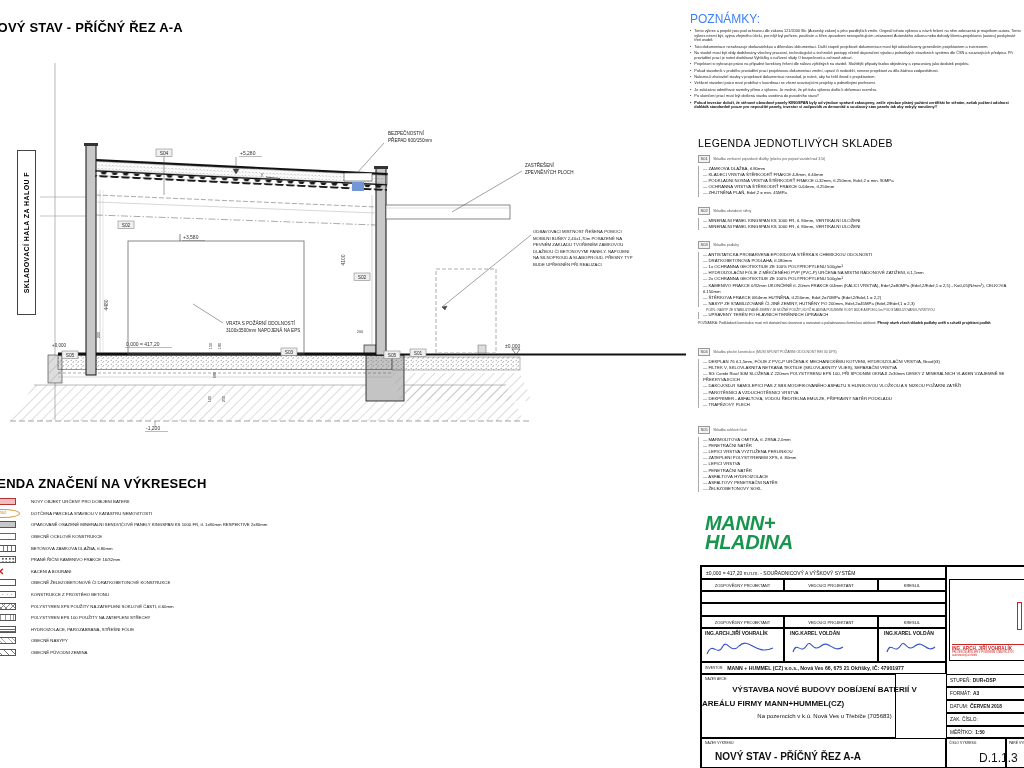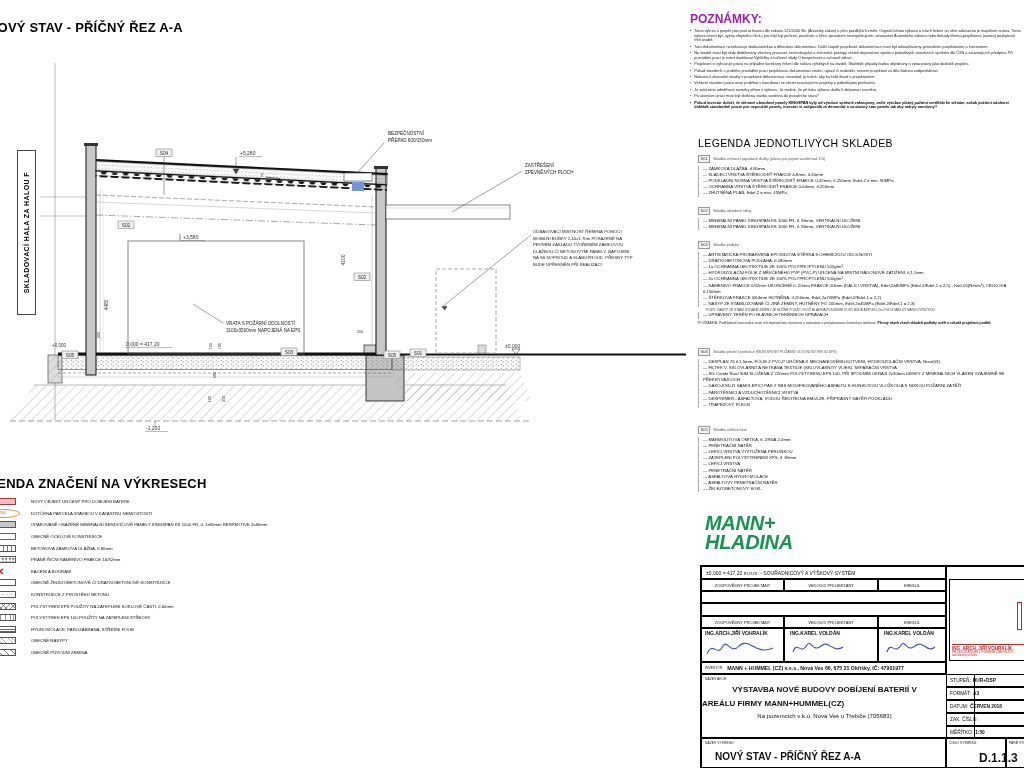--- a/index.html
+++ b/index.html
@@ -1,21 +1,21 @@
 <!DOCTYPE html>
 <html><head>
 <meta charset="utf-8">
 <style>
   html,body{margin:0;padding:0;background:#fff;}
   #sheet{position:relative;width:1024px;height:768px;background:#fff;overflow:hidden;
          font-family:"Liberation Sans",sans-serif;color:#111;}
   .abs{position:absolute;}
   
   .h-big{font-weight:bold;font-size:13px;letter-spacing:.2px;white-space:nowrap;color:#000;}
-  .h-med{font-weight:bold;font-size:11px;white-space:nowrap;color:#a21caf;}
+  .h-med{font-weight:normal;font-size:11px;white-space:nowrap;color:#3b82f6;}
   .h-leg{font-size:10.5px;letter-spacing:.4px;white-space:nowrap;color:#000;}
   
   #sidebox{left:17px;top:150px;width:17px;height:163px;border:1px solid #444;
            display:flex;align-items:center;justify-content:center;}
   #sidebox span{writing-mode:vertical-rl;transform:rotate(180deg);font-size:7px;font-weight:bold;
                 white-space:nowrap;letter-spacing:.4px;color:#000;}
   
   #notes{left:690px;top:12px;width:332px;}
   #notes .note{display:flex;gap:3px;font-size:3.8px;line-height:1.22;color:#222;margin-bottom:1.8px;}
   #notes .note .b{flex:0 0 auto;font-size:3.8px;}
@@ -482,21 +482,21 @@
     <div class="cell" style="left:248px;top:13px;width:76px;height:82px;">
       <div id="stampTxt" style="position:absolute;left:2px;bottom:3px;">
         <div style="border-top:.8px solid #c22;width:72px;margin-bottom:1px;"></div>
         <div class="sn">ING. ARCH. JIŘÍ VOHRALÍK</div>
         <div class="sl">PROJEKČNÍ ATELIÉR V POZEMNÍM STAVITELSTVÍ</div>
         <div class="sl">autorizovaný architekt</div>
       </div>
       <div style="position:absolute;right:2px;top:22px;width:3px;height:26px;border:1px solid #c22;"></div>
     </div>
 
-    <div class="cell" style="left:0;top:108px;width:274px;height:64px;">
+    <div class="cell" style="left:0;top:108px;width:195px;height:64px;">
       <div class="lab" style="position:absolute;left:3px;top:2px;">NÁZEV AKCE:</div>
       <div style="position:absolute;left:0;top:10px;width:245px;text-align:center;font-size:8px;font-weight:bold;">VÝSTAVBA NOVÉ BUDOVY DOBÍJENÍ BATERIÍ V</div>
       <div style="position:absolute;left:0;top:24px;width:245px;font-size:8px;font-weight:bold;">AREÁLU FIRMY MANN+HUMMEL(CZ)</div>
       <div style="position:absolute;left:0;top:38px;width:245px;text-align:center;font-size:6px;">Na pozemcích v k.ú. Nová Ves u Třebíče (705683)</div>
     </div>
 
     <div class="cell" style="left:245px;top:108px;width:85px;height:13px;display:flex;align-items:center;gap:2px;padding-left:3px;font-size:4.8px;">
       <span>STUPEŇ:</span>
         <span style="font-weight:bold;">DUR+DSP</span>
     </div>
@@ -516,20 +516,20 @@
       <span>MĚŘÍTKO:</span>
         <span style="font-weight:bold;">1:50</span>
     </div>
 
     <div class="cell" style="left:0;top:172px;width:245px;height:31px;">
       <div class="lab" style="position:absolute;left:3px;top:2px;">NÁZEV VÝKRESU:</div>
       <div style="position:absolute;left:13px;top:12px;font-size:10px;font-weight:bold;white-space:nowrap;">NOVÝ STAV - PŘÍČNÝ ŘEZ A-A</div>
     </div>
     <div class="cell" style="left:245px;top:172px;width:60px;height:31px;">
       <div class="lab" style="position:absolute;left:2px;top:2px;white-space:nowrap;">ČÍSLO VÝKRESU:</div>
-      <div style="position:absolute;left:8px;top:12px;font-size:12px;font-weight:bold;padding-left:24px;">D.1.1.3</div>
+      <div style="position:absolute;left:8px;top:12px;font-size:12px;font-weight:normal;padding-left:24px;">D.1.1.3</div>
     </div>
     <div class="cell" style="left:305px;top:172px;width:25px;height:31px;">
       <div class="lab" style="position:absolute;left:2px;top:2px;white-space:nowrap;">PARÉ VÝKRESU:</div>
     </div>
   </div>
 
 </div>
 
 </body></html>

